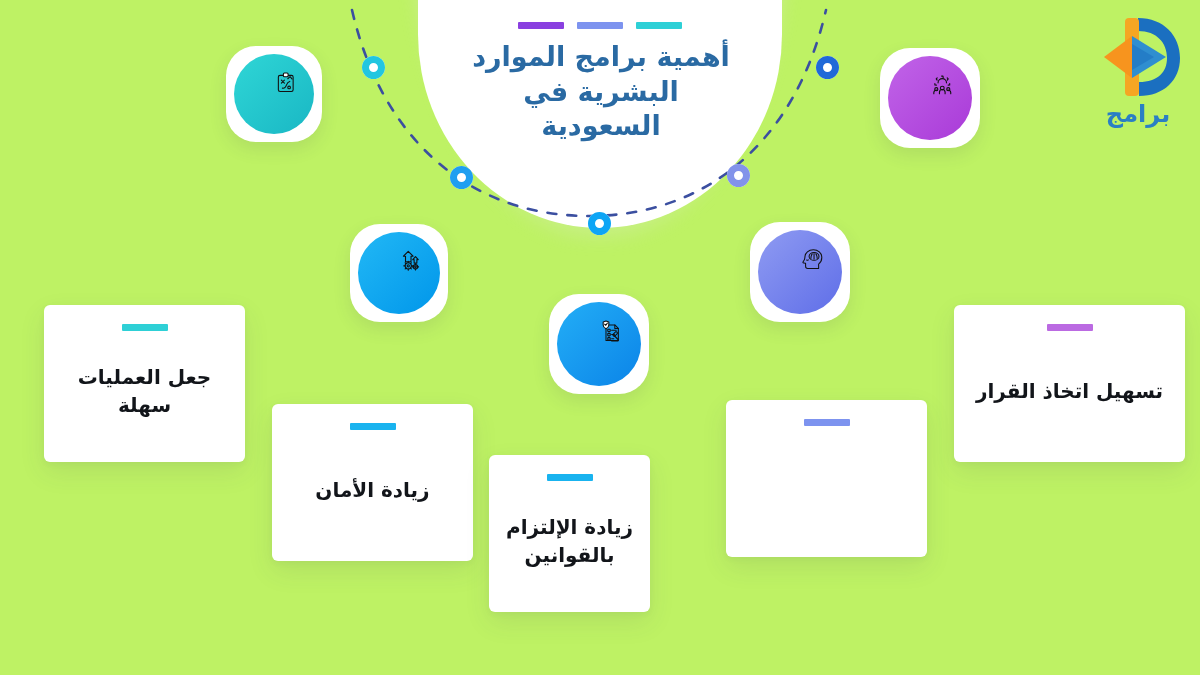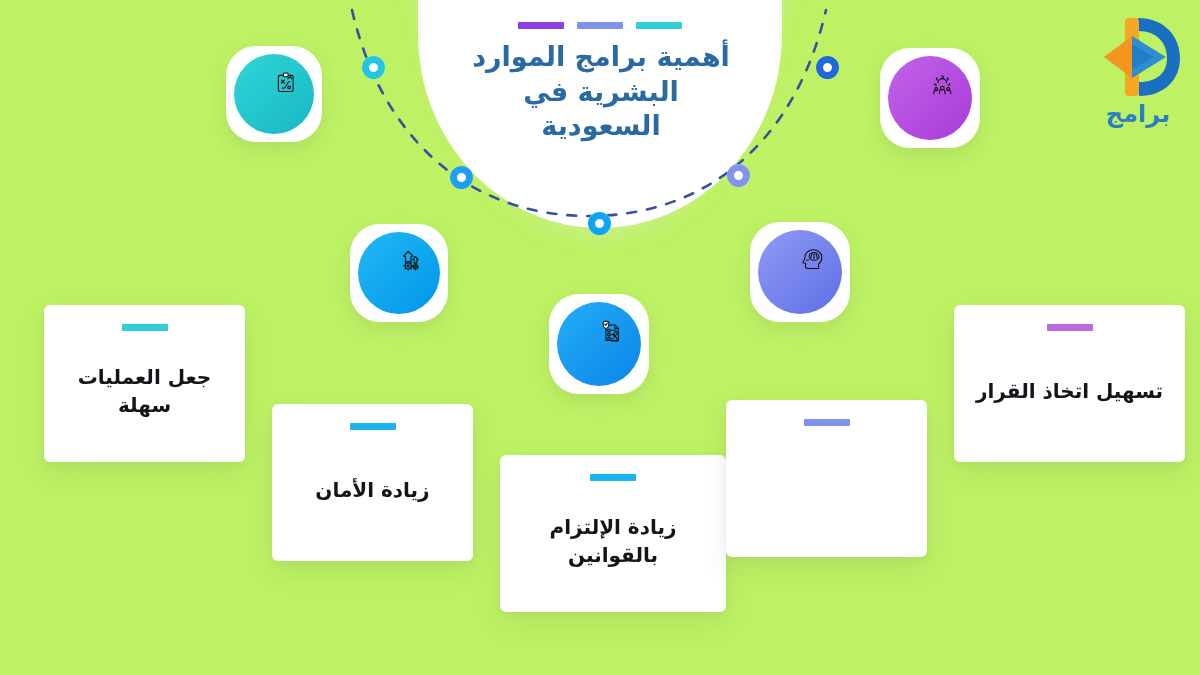--- a/index.html
+++ b/index.html
@@ -264,21 +264,21 @@
 
   <div id="cards">
       <div class="card" style="left: 44px; top: 305px; width: 201px; height: 157px;">
         <div class="cbar" style="background: rgb(46, 208, 214);"></div>
         <div class="ctext">جعل العمليات سهلة</div>
       </div>
       <div class="card" style="left: 272px; top: 404px; width: 201px; height: 157px;">
         <div class="cbar" style="background: rgb(25, 179, 239);"></div>
         <div class="ctext">زيادة الأمان</div>
       </div>
-      <div class="card" style="left: 500px; top: 455px; width: 226px; height: 157px;">
+      <div class="card" style="left: 489px; top: 455px; width: 161px; height: 157px;">
         <div class="cbar" style="background: rgb(25, 179, 239);"></div>
         <div class="ctext">زيادة الإلتزام بالقوانين</div>
       </div>
       <div class="card" style="left: 726px; top: 400px; width: 201px; height: 157px;">
         <div class="cbar" style="background: rgb(125, 147, 239);"></div>
       </div>
       <div class="card" style="left: 954px; top: 305px; width: 231px; height: 157px; align-items: center;">
         <div class="cbar" style="background: rgb(187, 106, 226);"></div>
         <div class="ctext">تسهيل اتخاذ القرار</div>
       </div>

